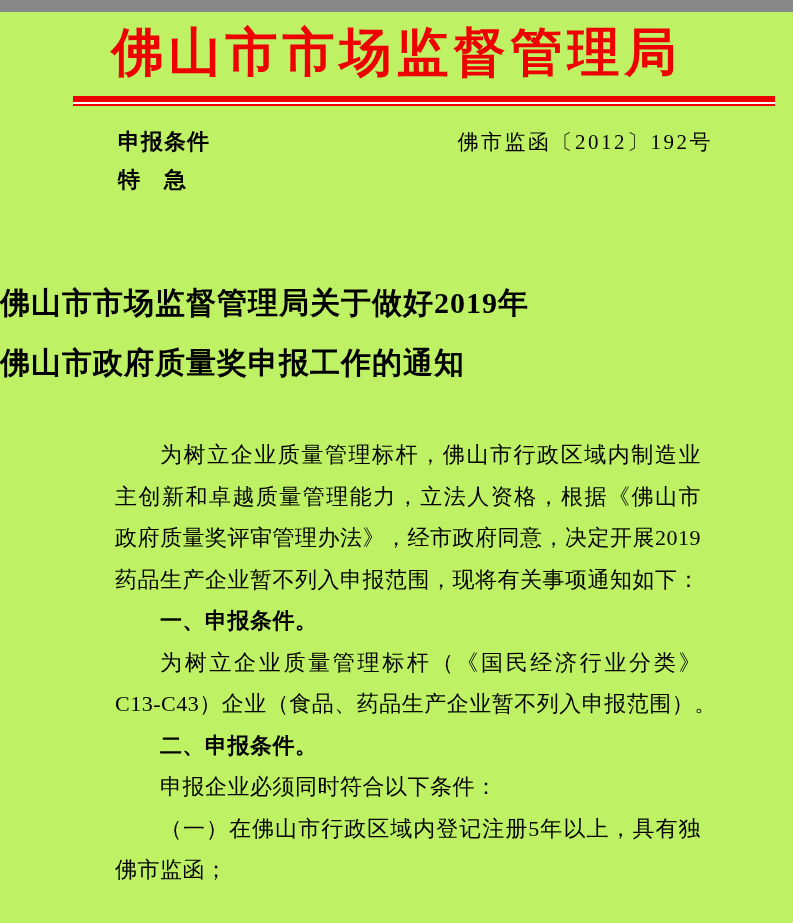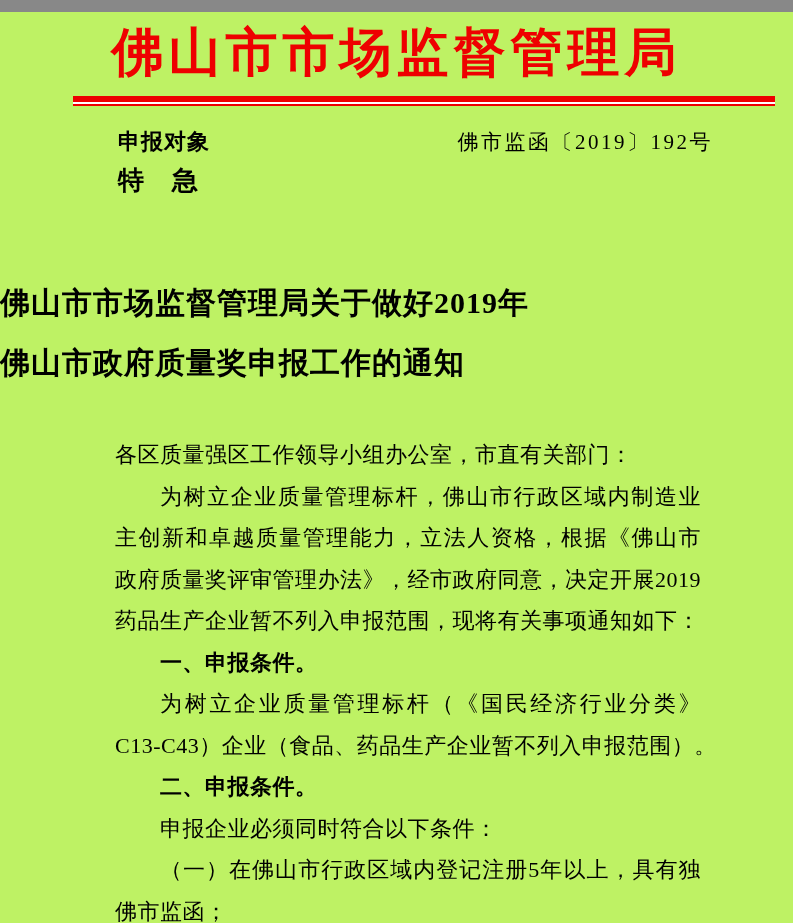--- a/index.html
+++ b/index.html
@@ -50,21 +50,21 @@
   .doc-number {
     font-size: 21px;
     line-height: 26px;
     letter-spacing: 2.5px;
     white-space: nowrap;
   }
   .urgency {
     margin: 12px 0 0 118px;
     font-family: "Liberation Sans", "DejaVu Sans", sans-serif;
     font-weight: bold;
-    font-size: 26px;
+    font-size: 22px;
     line-height: 26px;
     letter-spacing: 1px;
   }
   
   .title {
     margin-top: 80px;
     text-align: left;
     font-weight: bold;
     font-size: 30px;
     line-height: 60px;
@@ -98,33 +98,32 @@
 
   <div class="masthead">佛山市市场监督管理局</div>
 
   <div class="rule">
     <div class="rule-thick"></div>
     <div class="rule-gap"></div>
     <div class="rule-thin"></div>
   </div>
 
   <div class="meta-row">
-    <span class="disclosure">申报对象</span>
-    <span class="doc-number">佛市监函〔2019〕192号</span>
+    <span class="disclosure">申报条件</span>
+    <span class="doc-number">佛市监函〔2012〕192号</span>
   </div>
 
   <div class="urgency">特　急</div>
 
   <div class="title">
     <div>佛山市市场监督管理局关于做好2019年</div>
     <div>佛山市政府质量奖申报工作的通知</div>
   </div>
 
   <div class="body">
-    <div class="line">各区质量强区工作领导小组办公室，市直有关部门：</div>
     <div class="line indent fill">为树立企业质量管理标杆，佛山市行政区域内制造业</div>
     <div class="line fill">主创新和卓越质量管理能力，立法人资格，根据《佛山市</div>
     <div class="line fill">政府质量奖评审管理办法》，经市政府同意，决定开展2019</div>
     <div class="line">药品生产企业暂不列入申报范围，现将有关事项通知如下：</div>
     <div class="line indent heading">一、申报条件。</div>
     <div class="line indent fill">为树立企业质量管理标杆（《国民经济行业分类》</div>
     <div class="line">C13-C43）企业（食品、药品生产企业暂不列入申报范围）。</div>
     <div class="line indent heading">二、申报条件。</div>
     <div class="line indent">申报企业必须同时符合以下条件：</div>
     <div class="line indent fill">（一）在佛山市行政区域内登记注册5年以上，具有独</div>

